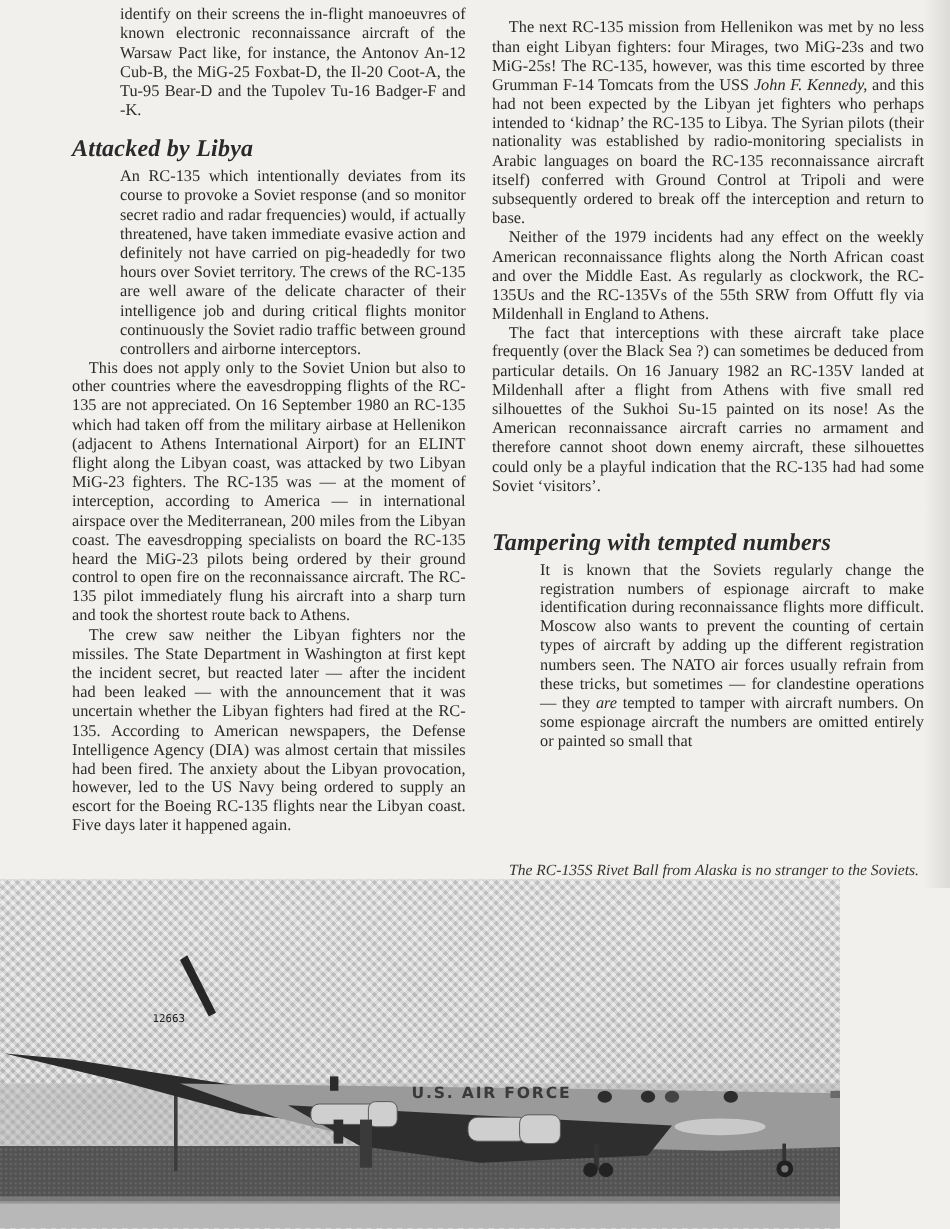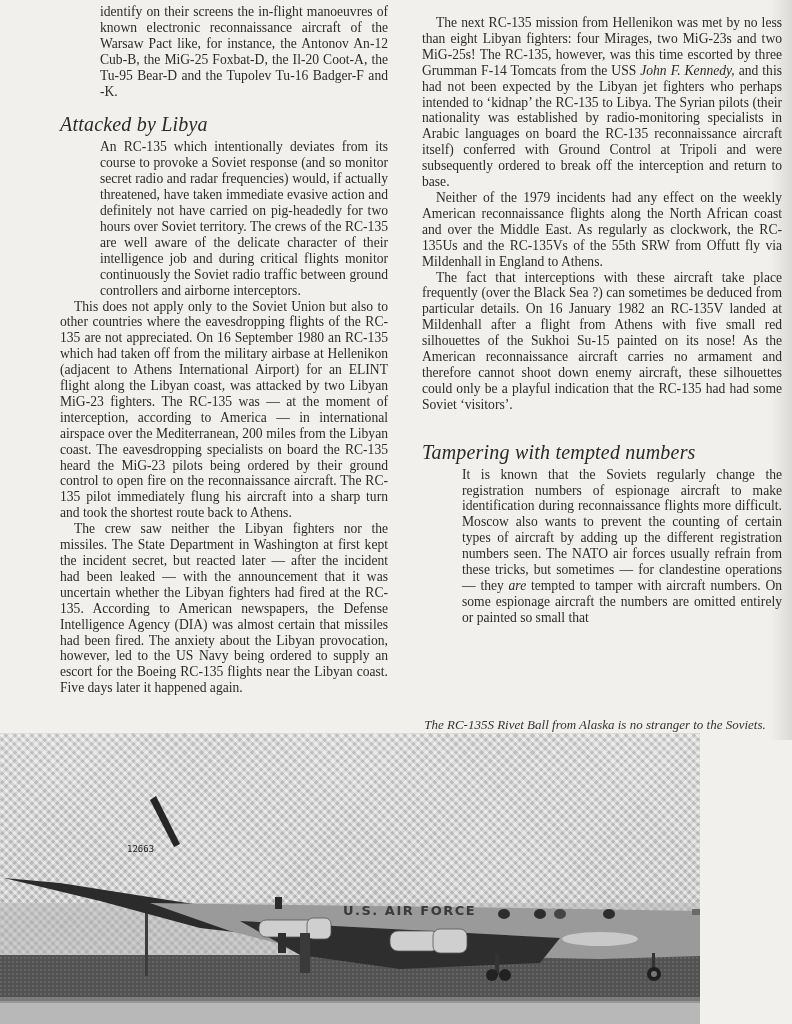--- a/index.html
+++ b/index.html
@@ -27,39 +27,39 @@
     font-size: 13.6px;
     line-height: 15.9px;
     text-align: justify;
     hyphens: none;
   }
   .col-left {
     left: 60px;
     width: 328px;
   }
   .col-right {
-    left: 422px;
+    left: 410px;
     width: 360px;
   }
   .column p {
     margin: 0;
   }
   .column p.indent {
     text-indent: 14px;
   }
   .column p.first-cont {
     text-indent: 0;
     margin-left: 40px;
   }
   .section-heading {
     font-style: italic;
     font-size: 20px;
     line-height: 22px;
     margin: 14px 0 4px 0;
-    font-weight: normal;
+    font-weight: bold;
     color: #2a2a2a;
     letter-spacing: 0.2px;
   }
   .col-right .section-heading {
     margin-top: 28px;
   }
   .caption {
     position: absolute;
     left: 415px;
     top: 718px;

